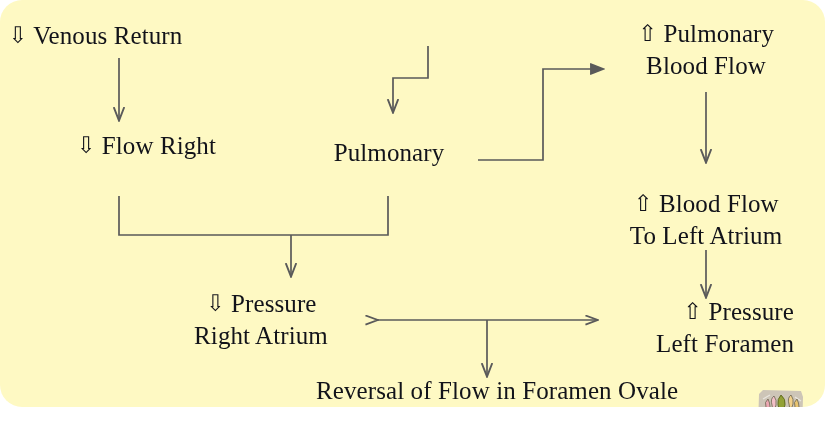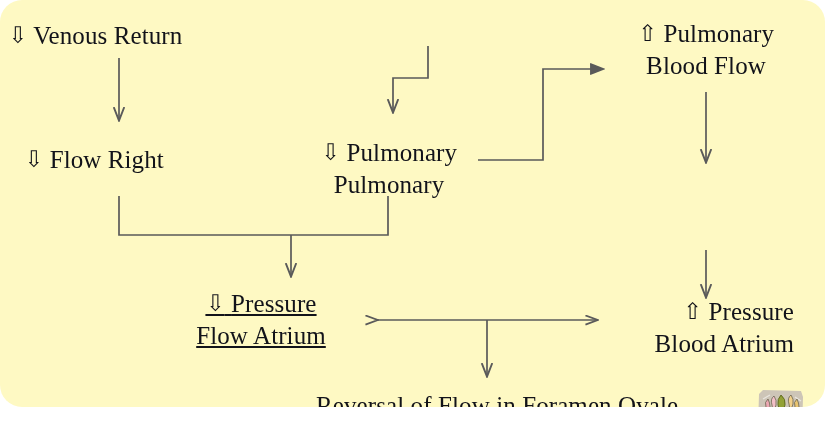--- a/index.html
+++ b/index.html
@@ -96,41 +96,44 @@
   <div class="node" style="left:8px; top:20px;">
     <span class="ln"><span class="arw">⇩</span> <span>Venous Return</span></span>
   </div>
 
 
   <div class="node" style="left:614px; top:18px; width:184px; ">
     <span class="ln"><span class="arw">⇧</span> <span>Pulmonary</span></span>
     <span class="ln">Blood Flow</span>
   </div>
 
-  <div class="node" style="left:24px; top:144px; width:192px; text-align:left;">
+  <div class="node" style="left:24px; top:130px; width:192px; text-align:right;">
     <span class="ln"><span class="arw">⇩</span> <span>Flow Right</span></span>
   </div>
 
   <div class="node" style="left:296px; top:137px; width:186px; text-align:center;">
-    <span class="ln"><span class="arw">⇩</span> <span>Pulmonary</span></span>
     <span class="ln">Pulmonary</span>
   </div>
 
+  <div class="node" style="left:600px; top:188px; width:212px; text-align:center;">
+    <span class="ln"><span class="arw">⇧</span> <span>Blood Flow</span></span>
+    <span class="ln">To Left Atrium</span>
+  </div>
 
-  <div class="node" style="left:152px; top:288px; width:218px; text-align:center;text-decoration:underline;">
+  <div class="node" style="left:152px; top:288px; width:218px; text-align:center;">
     <span class="ln"><span class="arw">⇩</span> <span>Pressure</span></span>
-    <span class="ln">Flow Atrium</span>
+    <span class="ln">Right Atrium</span>
   </div>
 
   <div class="node" style="left:618px; top:296px; width:176px; text-align:right;">
     <span class="ln"><span class="arw">⇧</span> <span>Pressure</span></span>
-    <span class="ln">Blood Atrium</span>
+    <span class="ln">Left Foramen</span>
   </div>
 
-  <div class="node" style="left:316px; top:390px;text-decoration:underline;">
+  <div class="node" style="left:316px; top:375px;">
     <span class="ln">Reversal of Flow in Foramen Ovale</span>
   </div>
 
   <svg id="floral" viewBox="0 0 48 46" xmlns="http://www.w3.org/2000/svg">
     <path d="M2,5 L6,1 L44,2 L46,8 L45,40 L41,45 L7,44 L1,39 Z" fill="#cdc5b7"></path>
     <g opacity="0.55" stroke="#ffffff" stroke-width="1.3" fill="none">
       <path d="M4,34 L12,22"></path>
       <path d="M8,38 L16,26"></path>
       <path d="M36,36 L44,24"></path>
       <path d="M31,40 L40,29"></path>

